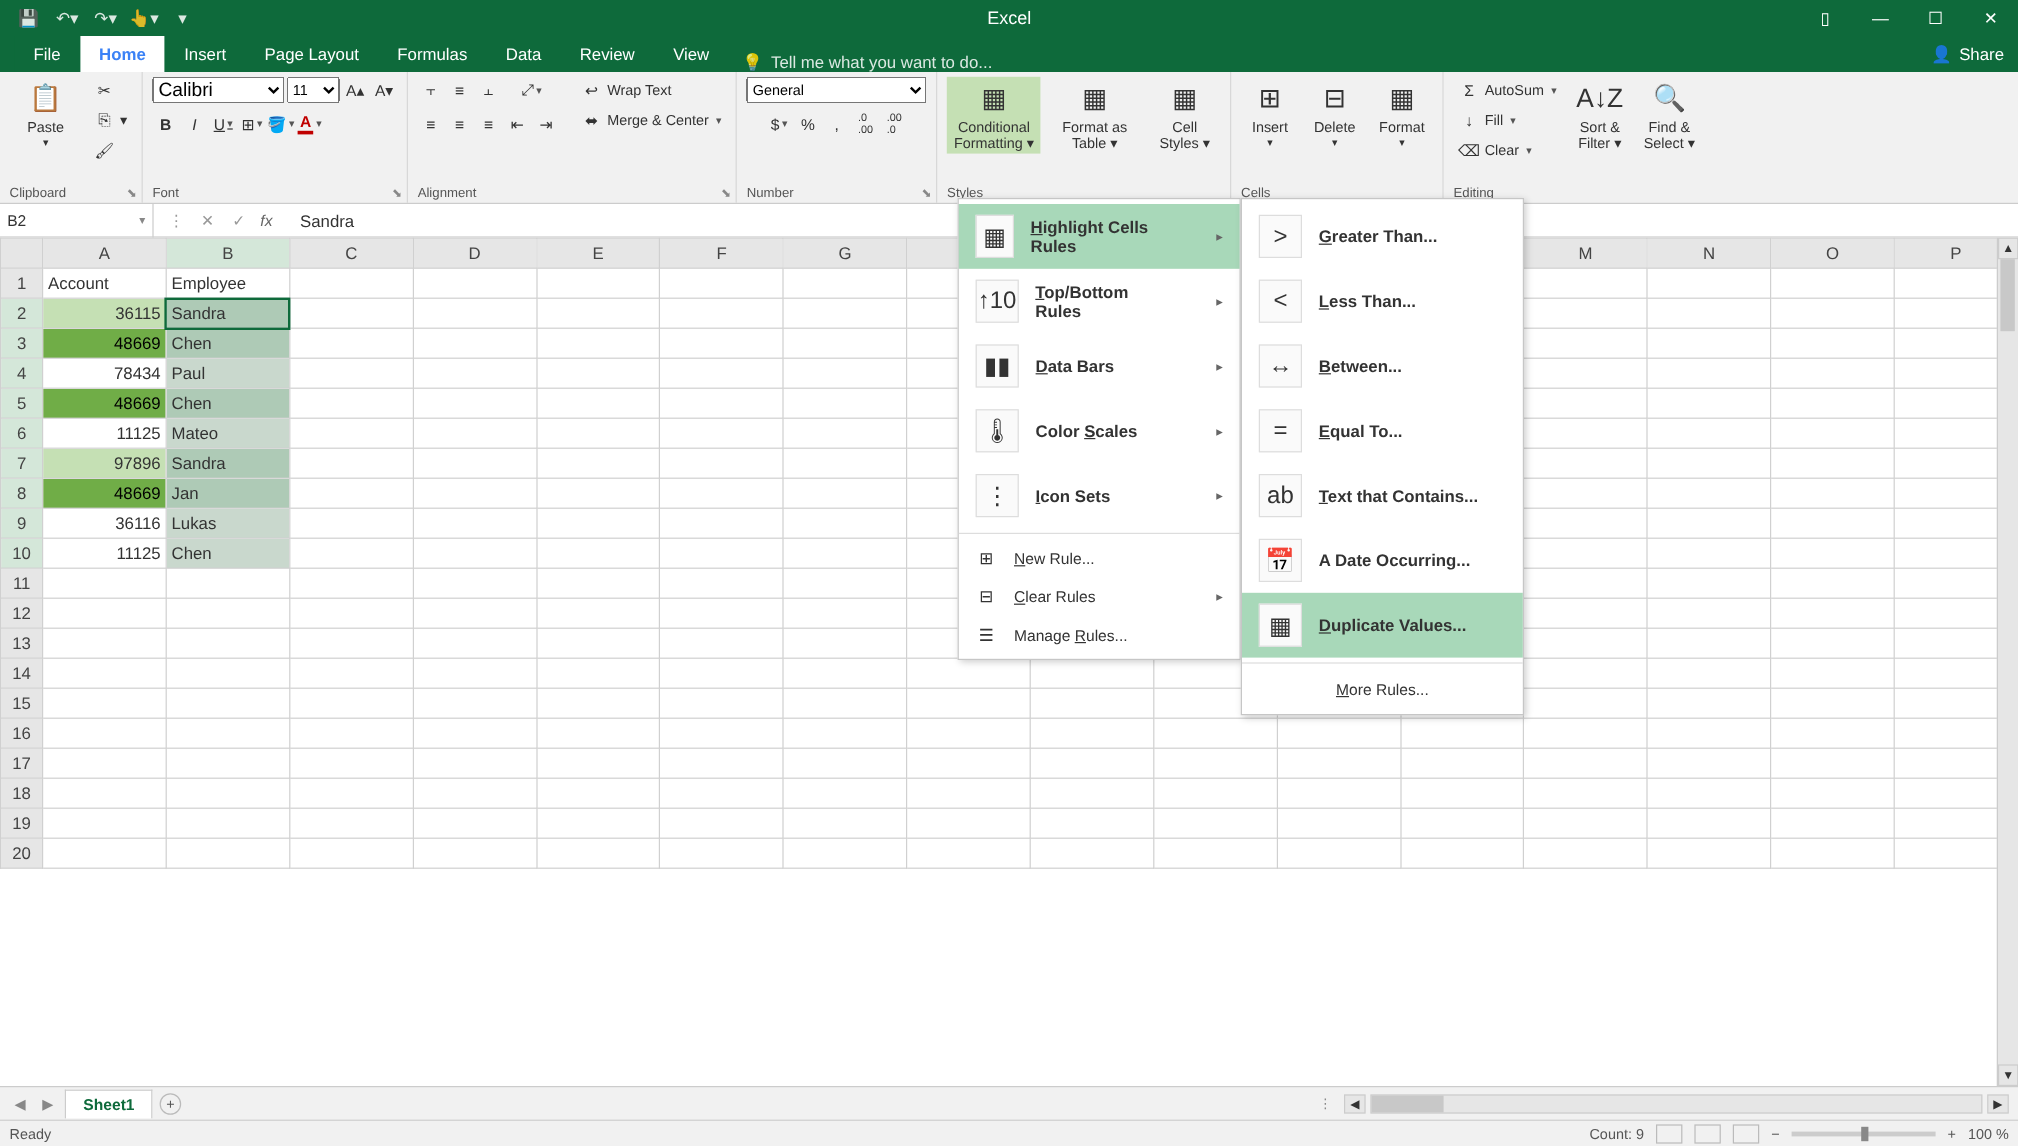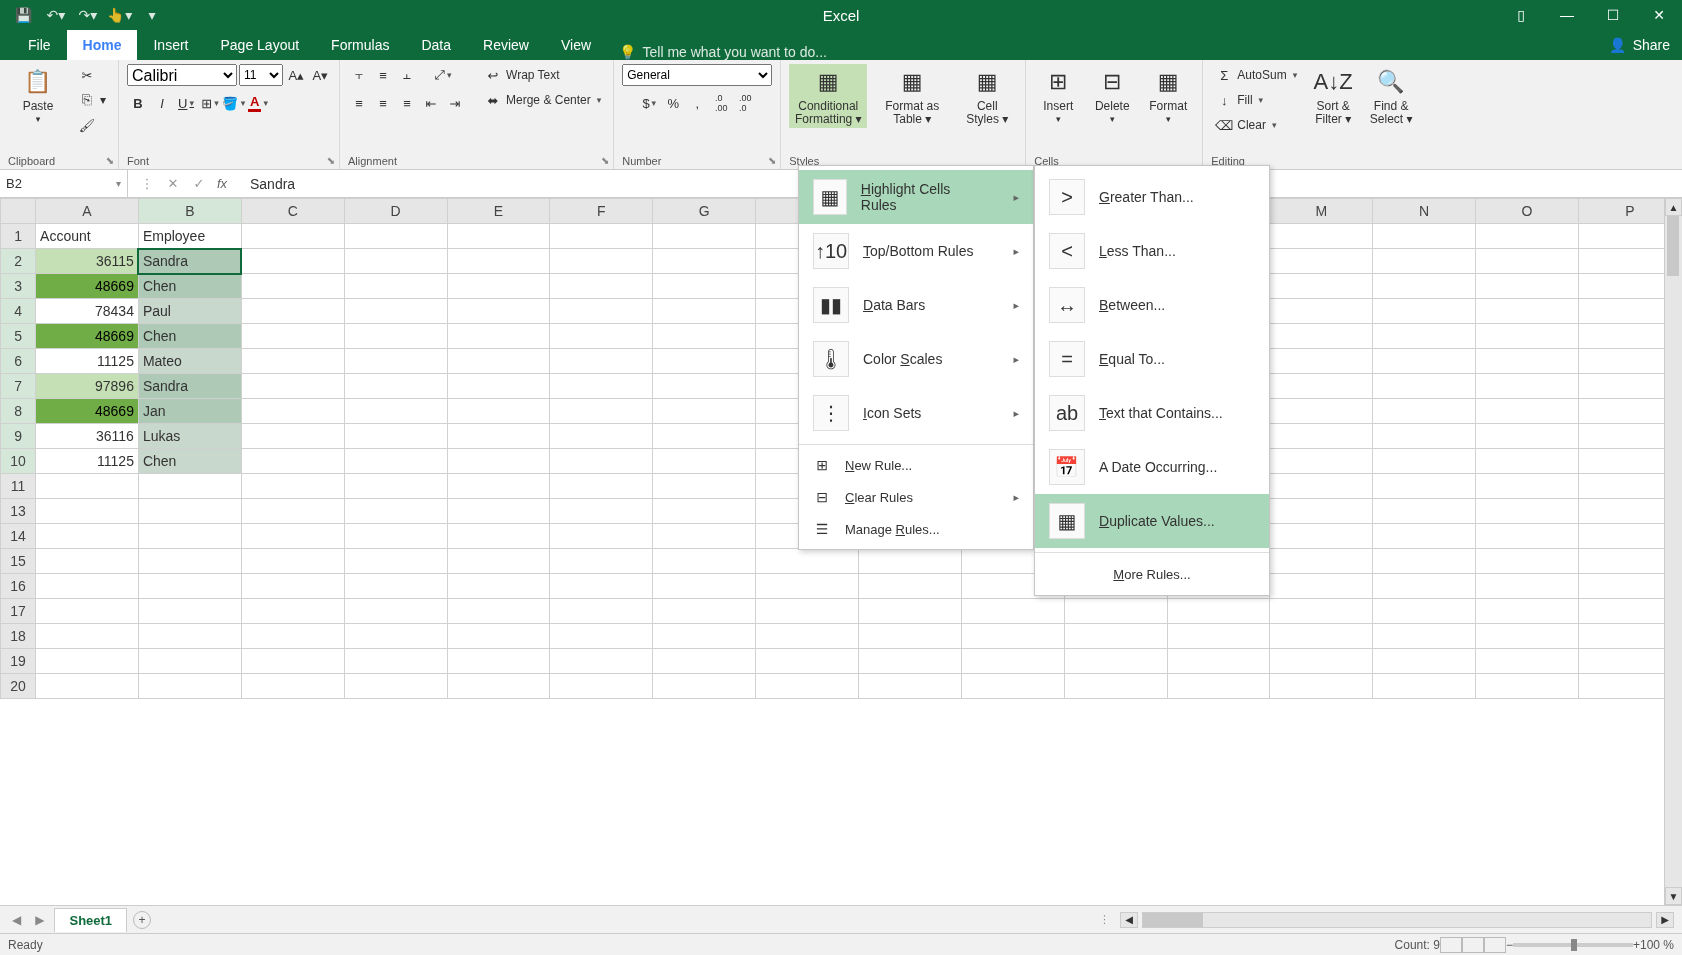--- a/index.html
+++ b/index.html
@@ -77,31 +77,31 @@
   .sheet-tabs{height:28px;background:#f1f1f1;border-top:1px solid #ccc;display:flex;align-items:center;padding:0 8px;gap:6px;}
   .sheet-tabs .nav{color:#888;font-size:12px;padding:0 4px;}
   .sheet-tabs .stab{padding:4px 14px;background:#fff;border:1px solid #ccc;border-bottom:none;color:#0e6a3b;font-weight:600;font-size:13px;}
   .sheet-tabs .add{width:18px;height:18px;border:1px solid #bbb;border-radius:50%;display:flex;align-items:center;justify-content:center;font-size:12px;color:#555;}
   .sheet-tabs .hscroll{margin-left:auto;display:flex;align-items:center;gap:4px;}
   .hscroll .track{width:510px;height:16px;background:#e6e6e6;border:1px solid #ccc;position:relative;}
   .hscroll .thumb{position:absolute;left:0;top:0;height:100%;width:60px;background:#c8c8c8;}
   .hscroll .arr{width:18px;height:16px;background:#e6e6e6;border:1px solid #ccc;display:flex;align-items:center;justify-content:center;font-size:10px;}
   
   .status{height:22px;background:#f1f1f1;border-top:1px solid #ccc;display:flex;align-items:center;font-size:12px;color:#555;padding:0 8px;}
-  .status .right{margin-left:auto;display:flex;align-items:center;gap:0;}
+  .status .right{margin-left:auto;display:flex;align-items:center;gap:10px;}
   .status .viewbtn{width:22px;height:16px;border:1px solid #bbb;display:inline-block;}
   .zoom-slider{width:120px;height:4px;background:#ccc;position:relative;}
   .zoom-slider .tick{position:absolute;left:50%;top:-3px;width:1px;height:10px;background:#888;}
   .zoom-slider .handle{position:absolute;left:48%;top:-4px;width:6px;height:12px;background:#888;}
   .vscroll{position:absolute;right:0;top:0;width:18px;height:100%;background:#e6e6e6;border-left:1px solid #ccc;}
   .vscroll .arr{height:18px;display:flex;align-items:center;justify-content:center;font-size:10px;border:1px solid #ccc;}
   .vscroll .thumb{position:absolute;top:18px;left:2px;width:12px;height:60px;background:#c8c8c8;}
   .group.highlighted .big-btn{background:#c5e0b4;}
   .ul{text-decoration:underline;}
-  .bold{font-weight:normal;}
+  .bold{font-weight:bold;}
 </style>
 </head>
 <body>
 
 <div class="title-bar">
   <div class="qat">
     <div class="qat-btn">💾</div>
     <div class="qat-btn">↶▾</div>
     <div class="qat-btn">↷▾</div>
     <div class="qat-btn">👆▾</div>
@@ -630,20 +630,39 @@
           <td></td>
           <td></td>
           <td></td>
           <td></td>
           <td></td>
           <td></td>
           <td></td>
           <td></td>
         </tr>
         <tr>
+          <th class="rowh">12</th>
+          <td class=" num"></td>
+          <td class=""></td>
+          <td></td>
+          <td></td>
+          <td></td>
+          <td></td>
+          <td></td>
+          <td></td>
+          <td></td>
+          <td></td>
+          <td></td>
+          <td></td>
+          <td></td>
+          <td></td>
+          <td></td>
+          <td></td>
+        </tr>
+        <tr>
           <th class="rowh">13</th>
           <td class=" num"></td>
           <td class=""></td>
           <td></td>
           <td></td>
           <td></td>
           <td></td>
           <td></td>
           <td></td>
           <td></td>

